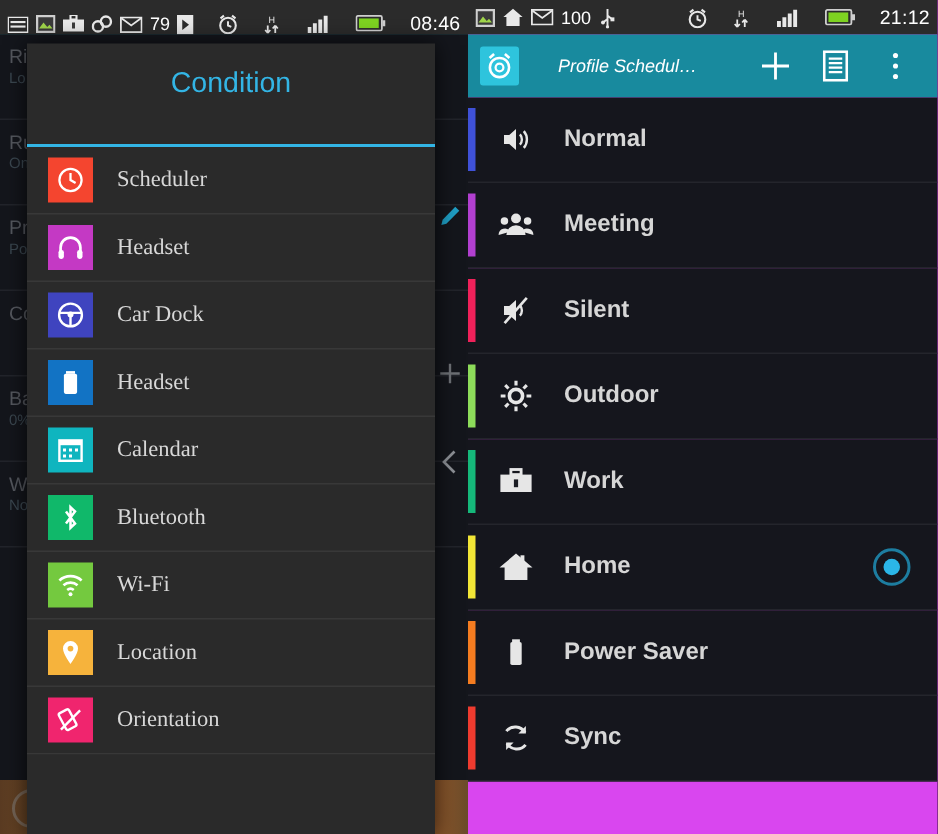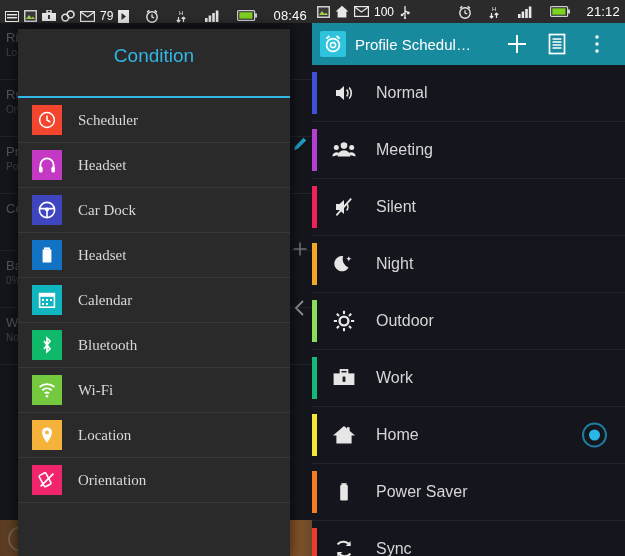--- a/index.html
+++ b/index.html
@@ -42,28 +42,28 @@
             padding-left:14px;box-sizing:border-box;}
   .cond-ic{width:30px;height:30px;flex:0 0 30px;display:flex;align-items:center;justify-content:center;}
   .cond-label{color:#d8d8d8;font-size:15px;margin-left:16px;font-family:Liberation Serif, serif;}
 
   
   .phone-right{position:relative;width:313px;height:556px;background:#d946ef;overflow:hidden;}
   .statusbar-r{height:23px;background:#2b2b2b;display:flex;align-items:center;padding:0 5px;box-sizing:border-box;}
   .actionbar{height:42px;background:#188a9e;display:flex;align-items:center;padding:0 8px;box-sizing:border-box;}
   .ab-icon{width:26px;height:26px;background:#2ec4dd;border-radius:2px;display:flex;align-items:center;
            justify-content:center;flex:0 0 26px;}
-  .ab-title{color:#fff;font-size:15px;margin-left:9px;flex:1 1 auto;white-space:nowrap;overflow:hidden;}
+  .ab-title{color:#fff;font-size:12px;margin-left:26px;flex:1 1 auto;white-space:nowrap;overflow:hidden;font-style:italic;}
   .ab-btn{width:40px;height:42px;display:flex;align-items:center;justify-content:center;flex:0 0 40px;}
   .prof-list{position:relative;}
   .prof-row{position:relative;display:flex;align-items:center;height:57px;
             border-bottom:1px solid #24252c;background:#15161d;padding-left:18px;box-sizing:border-box;}
   .stripe{position:absolute;left:0;top:7px;bottom:7px;width:5px;border-radius:0;}
   .prof-ic{width:28px;height:28px;flex:0 0 28px;display:flex;align-items:center;justify-content:center;color:#e6e6e6;}
-  .prof-label{color:#d6d6d6;font-size:16px;margin-left:18px;}
+  .prof-label{color:#d6d6d6;font-size:16px;margin-left:18px;font-weight:bold;}
   .radio{position:absolute;right:18px;top:50%;transform:translateY(-50%);width:21px;height:21px;
          border-radius:50%;border:2px solid #1d7da0;display:flex;align-items:center;justify-content:center;}
   .radio i{width:11px;height:11px;border-radius:50%;background:#2bb6e8;display:block;}
   svg{display:block;}
 </style>
 </head>
 <body>
 
 <div class="screen">
 
@@ -430,30 +430,20 @@
         <span class="prof-ic">
           <svg width="22" height="22" viewBox="0 0 22 22">
               <path d="M3 8 H6.5 L11 4 V18 L6.5 14 H3 Z" fill="#e6e6e6"></path>
               <path d="M13.6 7.6 a5 5 0 0 1 0 6.8" fill="none" stroke="#e6e6e6" stroke-width="1.6"></path>
               <path d="M3.4 19.4 L18.2 2.6" stroke="#e6e6e6" stroke-width="1.8"></path>
             </svg>
         </span>
         <span class="prof-label">Silent</span>
       </div>
 
-      <div class="prof-row">
-        <span class="stripe" style="background:#f5a623"></span>
-        <span class="prof-ic">
-          <svg width="22" height="22" viewBox="0 0 22 22">
-              <path d="M15.6 14.4 A7.6 7.6 0 1 1 10.2 3.2 a8.8 8.8 0 0 0 5.4 11.2 z" fill="#e6e6e6"></path>
-              <path d="M15.8 3.2 L16.6 5 L18.4 5.8 L16.6 6.6 L15.8 8.4 L15 6.6 L13.2 5.8 L15 5 Z" fill="#e6e6e6"></path>
-            </svg>
-        </span>
-        <span class="prof-label">Night</span>
-      </div>
 
       <div class="prof-row">
         <span class="stripe" style="background:#8ddc5a"></span>
         <span class="prof-ic">
           <svg width="22" height="22" viewBox="0 0 22 22">
               <circle cx="11" cy="11" r="4.4" fill="none" stroke="#e6e6e6" stroke-width="2.4"></circle>
               <path d="M11 0.8 V4 M11 18 V21.2 M0.8 11 H4 M18 11 H21.2 M3.8 3.8 L6 6 M16 16 L18.2 18.2 M18.2 3.8 L16 6 M6 16 L3.8 18.2" stroke="#e6e6e6" stroke-width="2.1"></path>
             </svg>
         </span>
         <span class="prof-label">Outdoor</span>

